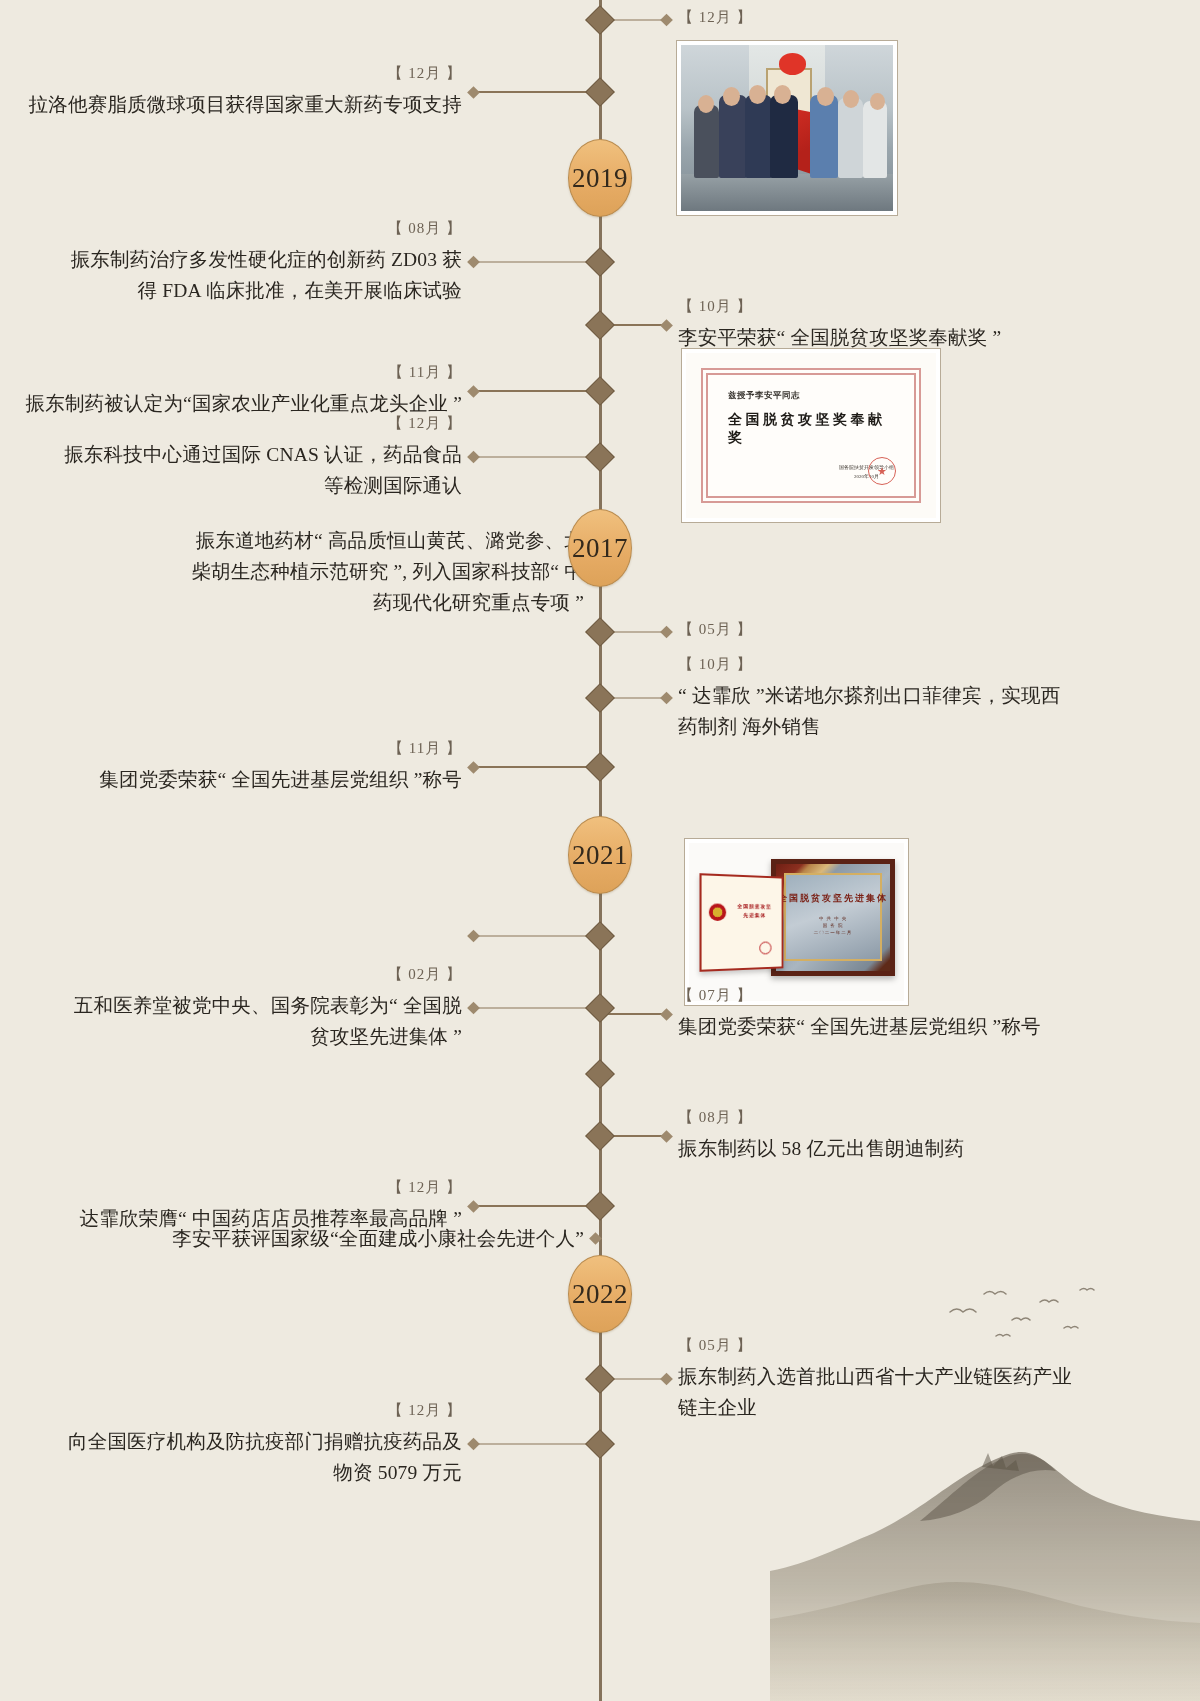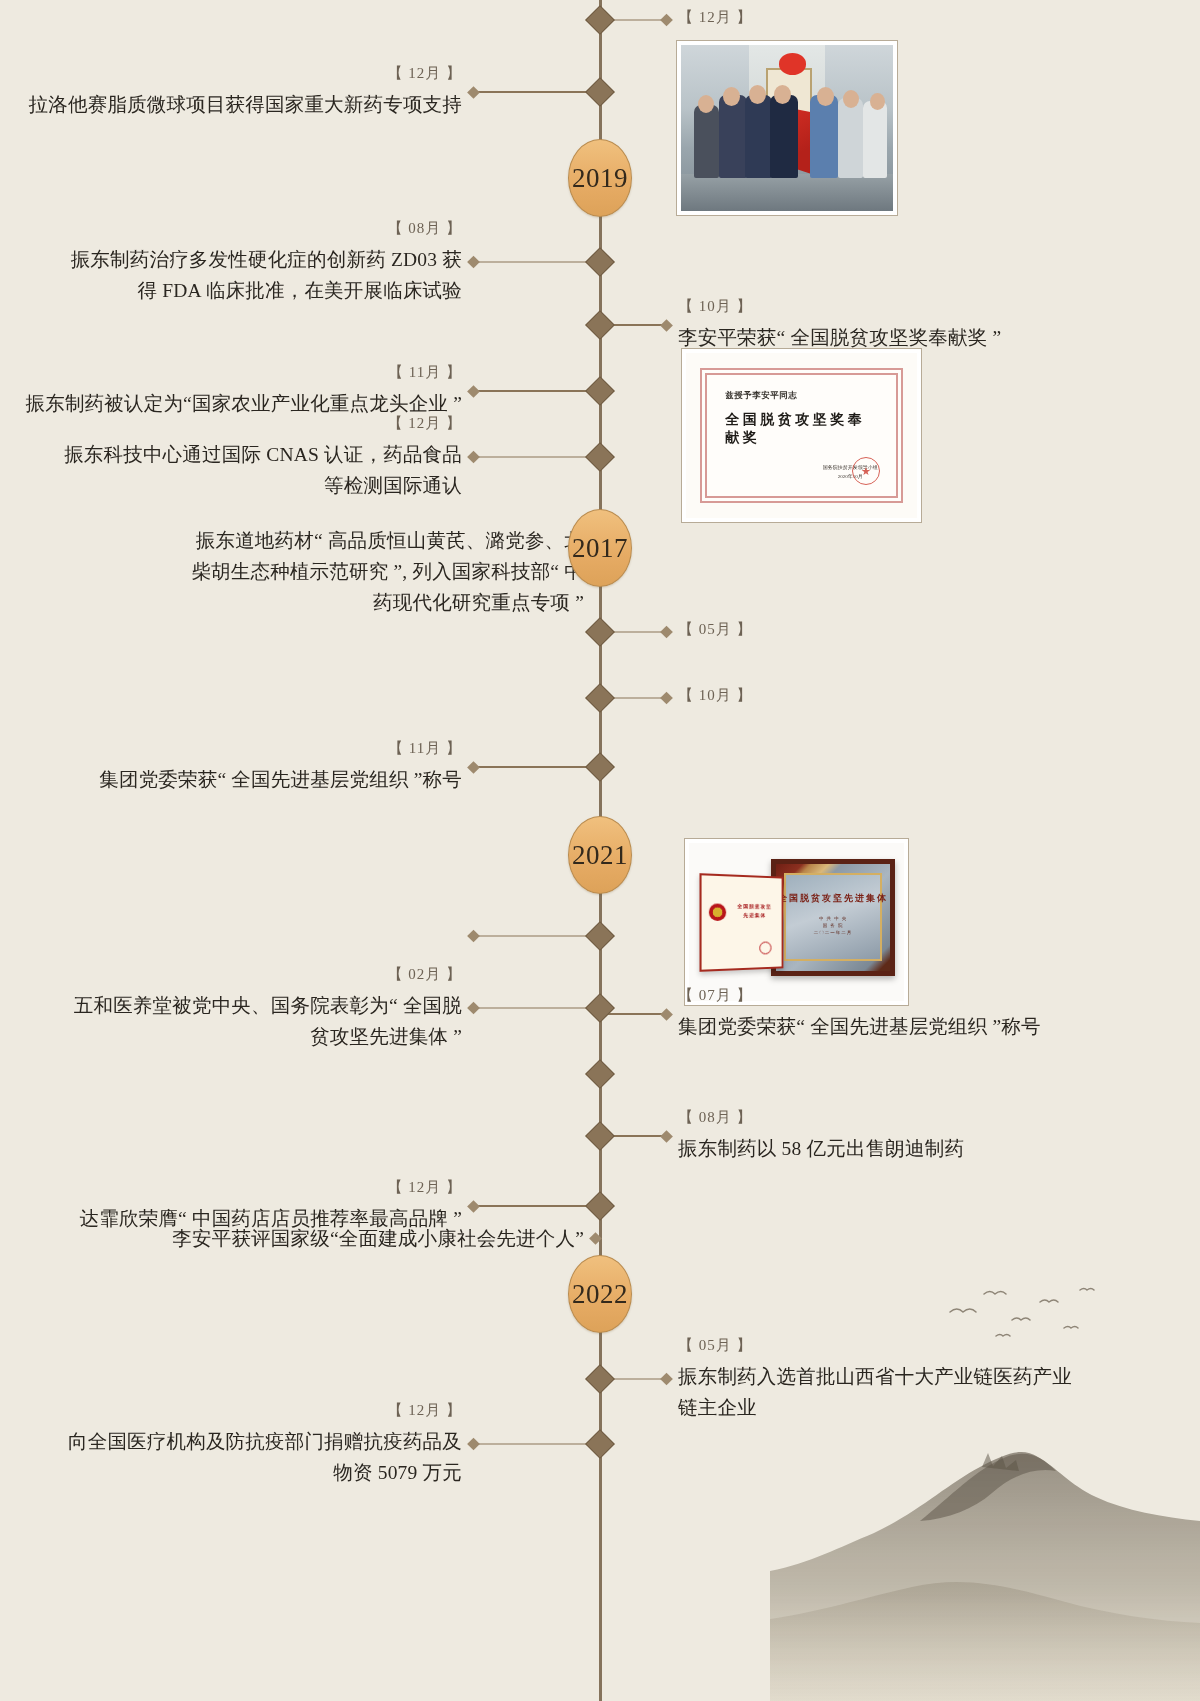--- a/index.html
+++ b/index.html
@@ -246,21 +246,21 @@
 
 <div class="event right" style="top:325px;transform:translateY(-50%)">
   <div class="conn" style="width:62px"></div>
   <div class="tip-dia"></div>
   <div class="txtblock">
     <div class="month">【 10月 】</div>
     <div class="headline">李安平荣获“ 全国脱贫攻坚奖奉献奖 ”</div>
   </div>
 </div>
 
-<div class="photo" style="left:681px;top:348px;width:241px;height:175px">
+<div class="photo" style="left:681px;top:348px;width:260px;height:175px">
   <div class="inner">
     <div class="cert">
       <div class="frame">
         <div class="l1">兹授予李安平同志</div>
         <div class="l2">全国脱贫攻坚奖奉献奖</div>
         <div class="l3" style="white-space:pre-line">国务院扶贫开发领导小组
 2020年10月</div>
       </div>
       <div class="seal"></div>
     </div>
@@ -301,20 +301,22 @@
   <div class="txtblock">
     <div class="month">【 05月 】</div>
   </div>
 </div>
 
 <div class="event right" style="top:698px;transform:translateY(-50%)">
   <div class="conn" style="width:62px"></div>
   <div class="tip-dia"></div>
   <div class="txtblock">
     <div class="month">【 10月 】</div>
+    <div class="headline">“ 达霏欣 ”米诺地尔搽剂出口菲律宾，实现西
+药制剂 海外销售</div>
   </div>
 </div>
 
 <div class="event left" style="top:767px;transform:translateY(-50%)">
   <div class="txtblock">
     <div class="month">【 11月 】</div>
     <div class="headline">集团党委荣获“ 全国先进基层党组织 ”称号</div>
   </div>
   <div class="tip-dia"></div>
   <div class="conn" style="width:122px"></div>

